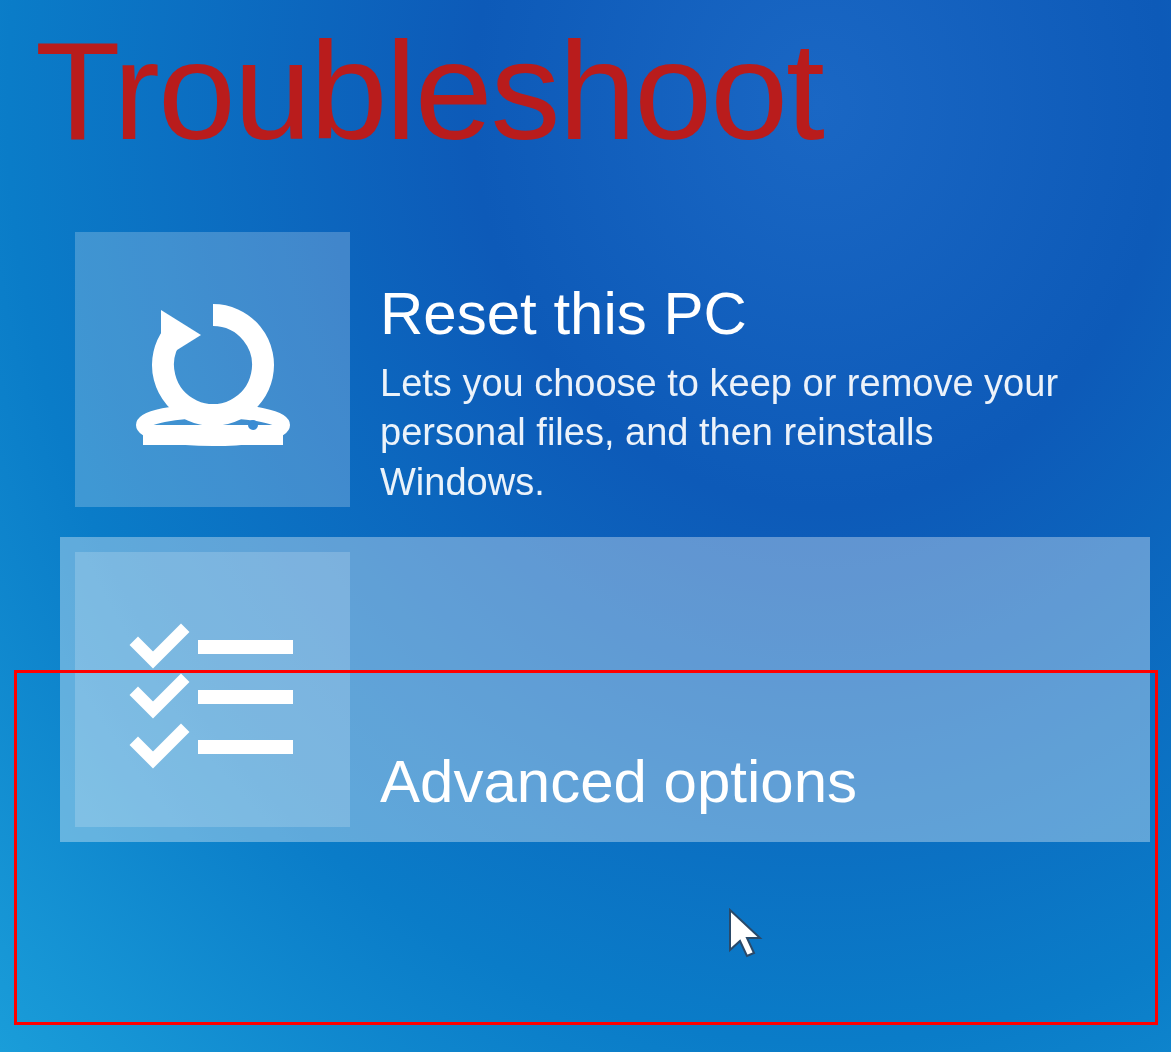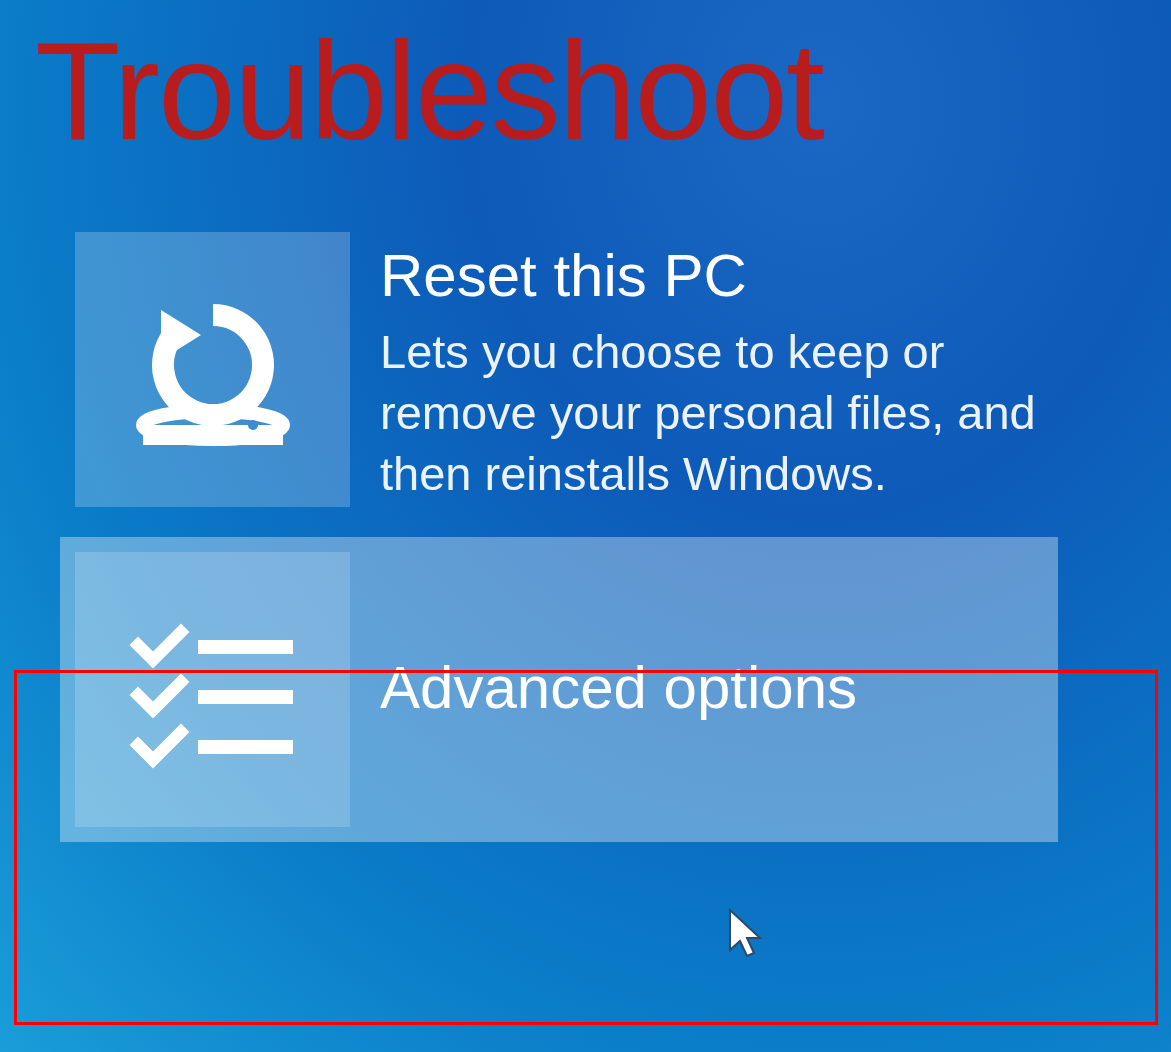--- a/index.html
+++ b/index.html
@@ -26,21 +26,21 @@
       color: #b91c1c;
     }
 
     .options-container {
       margin-top: 60px;
       padding-left: 75px;
     }
 
     .option-tile {
       display: flex;
-      align-items: center;
+      align-items: flex-end;
       margin-bottom: 30px;
       width: 1020px;
       cursor: pointer;
     }
 
     .tile-icon-box {
       width: 275px;
       height: 275px;
       background: rgba(255, 255, 255, 0.22);
       display: flex;
@@ -57,33 +57,33 @@
 
     .tile-title {
       font-size: 60px;
       font-weight: 300;
       color: #ffffff;
       margin-bottom: 12px;
       line-height: 1.1;
     }
 
     .tile-description {
-      font-size: 47px;
+      font-size: 38px;
       font-weight: 300;
       color: rgba(255, 255, 255, 0.92);
       line-height: 1.3;
       max-width: 680px;
     }
 
     
     .option-tile.selected {
       background: rgba(255, 255, 255, 0.35);
       padding: 15px 15px 15px 15px;
       margin-left: -15px;
-      width: 998px;
+      width: 1090px;
       box-sizing: border-box;
     }
 
     .option-tile.selected .tile-icon-box {
       background: rgba(255, 255, 255, 0.18);
     }
 
     
     .highlight-box {
       position: absolute;

